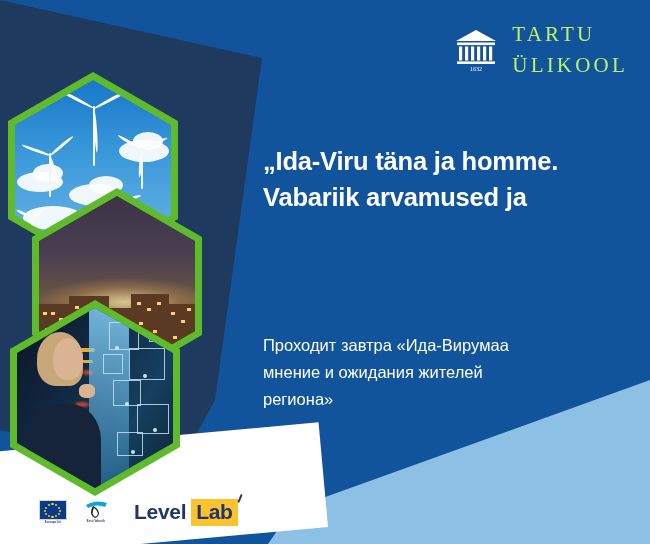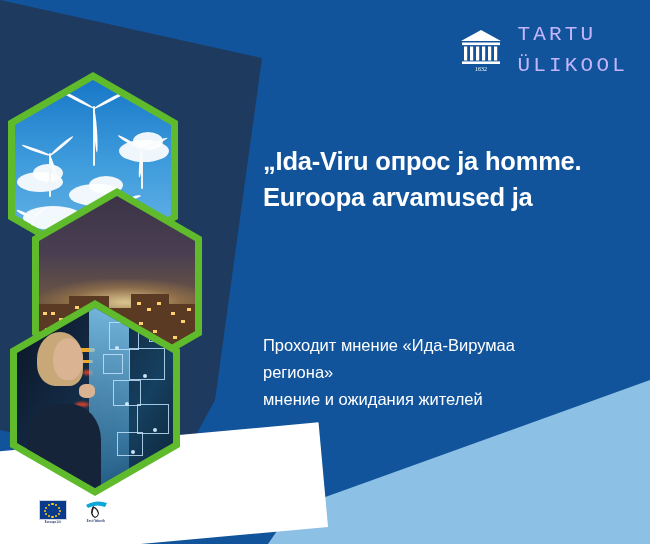--- a/index.html
+++ b/index.html
@@ -56,21 +56,21 @@
   .arm{position:absolute;background:#16243A;border-radius:8px;}
   .hand{position:absolute;background:#D9B392;border-radius:40%;}
   .taillight{position:absolute;background:#E0452C;border-radius:50%;filter:blur(1.2px);opacity:.85;}
   .amberbar{position:absolute;background:#F0A82A;border-radius:2px;filter:blur(.3px);}
 
   
   .ut-logo{position:absolute;right:22px;top:24px;display:flex;align-items:center;gap:13px;}
   .ut-mark{width:46px;height:46px;position:relative;}
   .ut-words{display:flex;flex-direction:column;line-height:1.0;}
   .ut-words span{
-    color:#c4b5fd;font-family:Liberation Mono, monospace;
+    color:#bef264;font-family:Liberation Serif, serif;
     font-size:21px;letter-spacing:3.2px;font-weight:400;
   }
   .ut-words span+span{margin-top:10px;}
 
   
   .headline{
     position:absolute;left:263px;top:144px;width:370px;
     color:#FFFFFF;font-size:25.5px;font-weight:bold;line-height:1.41;
     letter-spacing:-.2px;
   }
@@ -250,28 +250,28 @@
         <text x="23" y="43.5" font-family="Liberation Serif, serif" font-size="6" fill="#FFFFFF" text-anchor="middle">1632</text>
       </svg>
     </div>
     <div class="ut-words">
       <span>TARTU</span>
       <span>ÜLIKOOL</span>
     </div>
   </div>
 
   <div class="headline">
-    <div>„Ida-Viru опрос ja homme.</div>
-    <div>Euroopa arvamused ja</div>
+    <div>„Ida-Viru täna ja homme.</div>
+    <div>Vabariik arvamused ja</div>
   </div>
 
   <div class="subcopy">
-    <div>Проходит мнение «Ида-Вирумаа</div>
+    <div>Проходит завтра «Ида-Вирумаа</div>
+    <div>мнение и ожидания жителей</div>
     <div>региона»</div>
-    <div>мнение и ожидания жителей</div>
   </div>
 
   <div class="band-logos">
 
     <div class="logo-cell">
       <div class="eu-flag">
         <div class="eu-star" style="left:11.4px;top:2.4px;"></div>
         <div class="eu-star" style="left:15.2px;top:3.4px;"></div>
         <div class="eu-star" style="left:17.8px;top:6.0px;"></div>
         <div class="eu-star" style="left:18.8px;top:9.4px;"></div>
@@ -291,15 +291,22 @@
       <div class="ee-mark">
         <svg viewBox="0 0 26 19" width="26" height="19">
           <path d="M3 5 Q13 -1 24 3 L22 7 Q13 3.5 5 8 Z" fill="#0EA5D9"></path>
           <path d="M10 6 Q15 8 16 13 Q15.5 17 12 18 Q9 17 8 13 Q8 9 10 6 Z" fill="#1A1A1A"></path>
           <path d="M11 8 Q14.5 10 15 13.4 Q14.5 16 12.2 16.8 Q10.2 16 9.6 13.2 Q9.7 10 11 8 Z" fill="#FFFFFF"></path>
         </svg>
       </div>
       <div class="flaglabel">Eesti Vabariik</div>
     </div>
 
+    <div class="level-lab">
+      <span class="lvl-level">Level</span>
+      <span class="lvl-lab-wrap">
+        <span class="lvl-lab">Lab</span>
+        <span class="lvl-tick"></span>
+      </span>
+    </div>
   </div>
 
 </div>
 
 </body></html>

